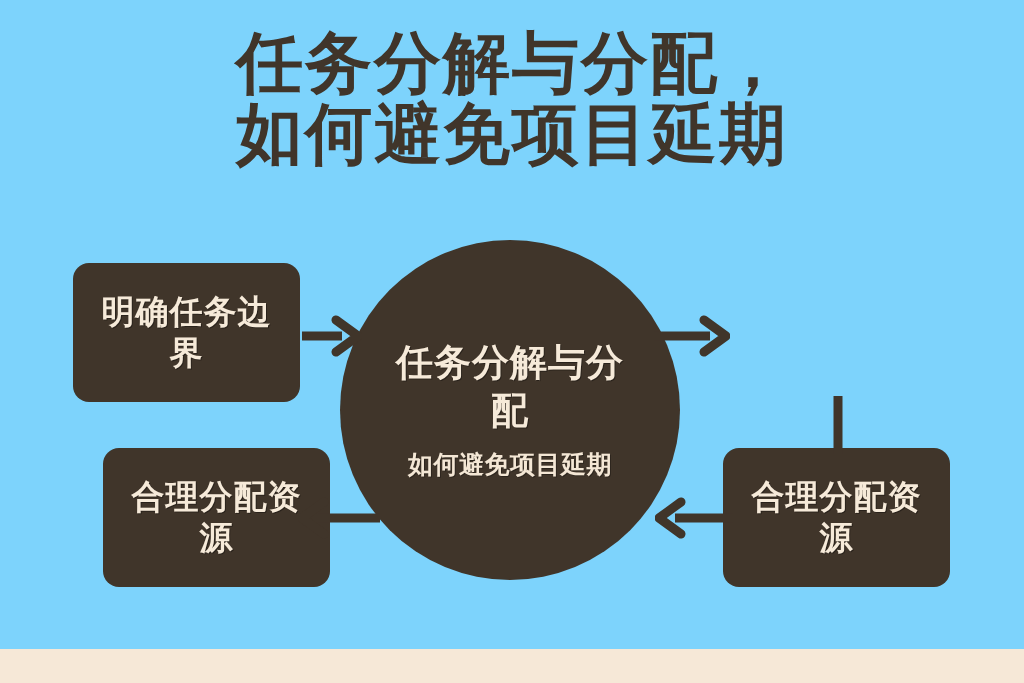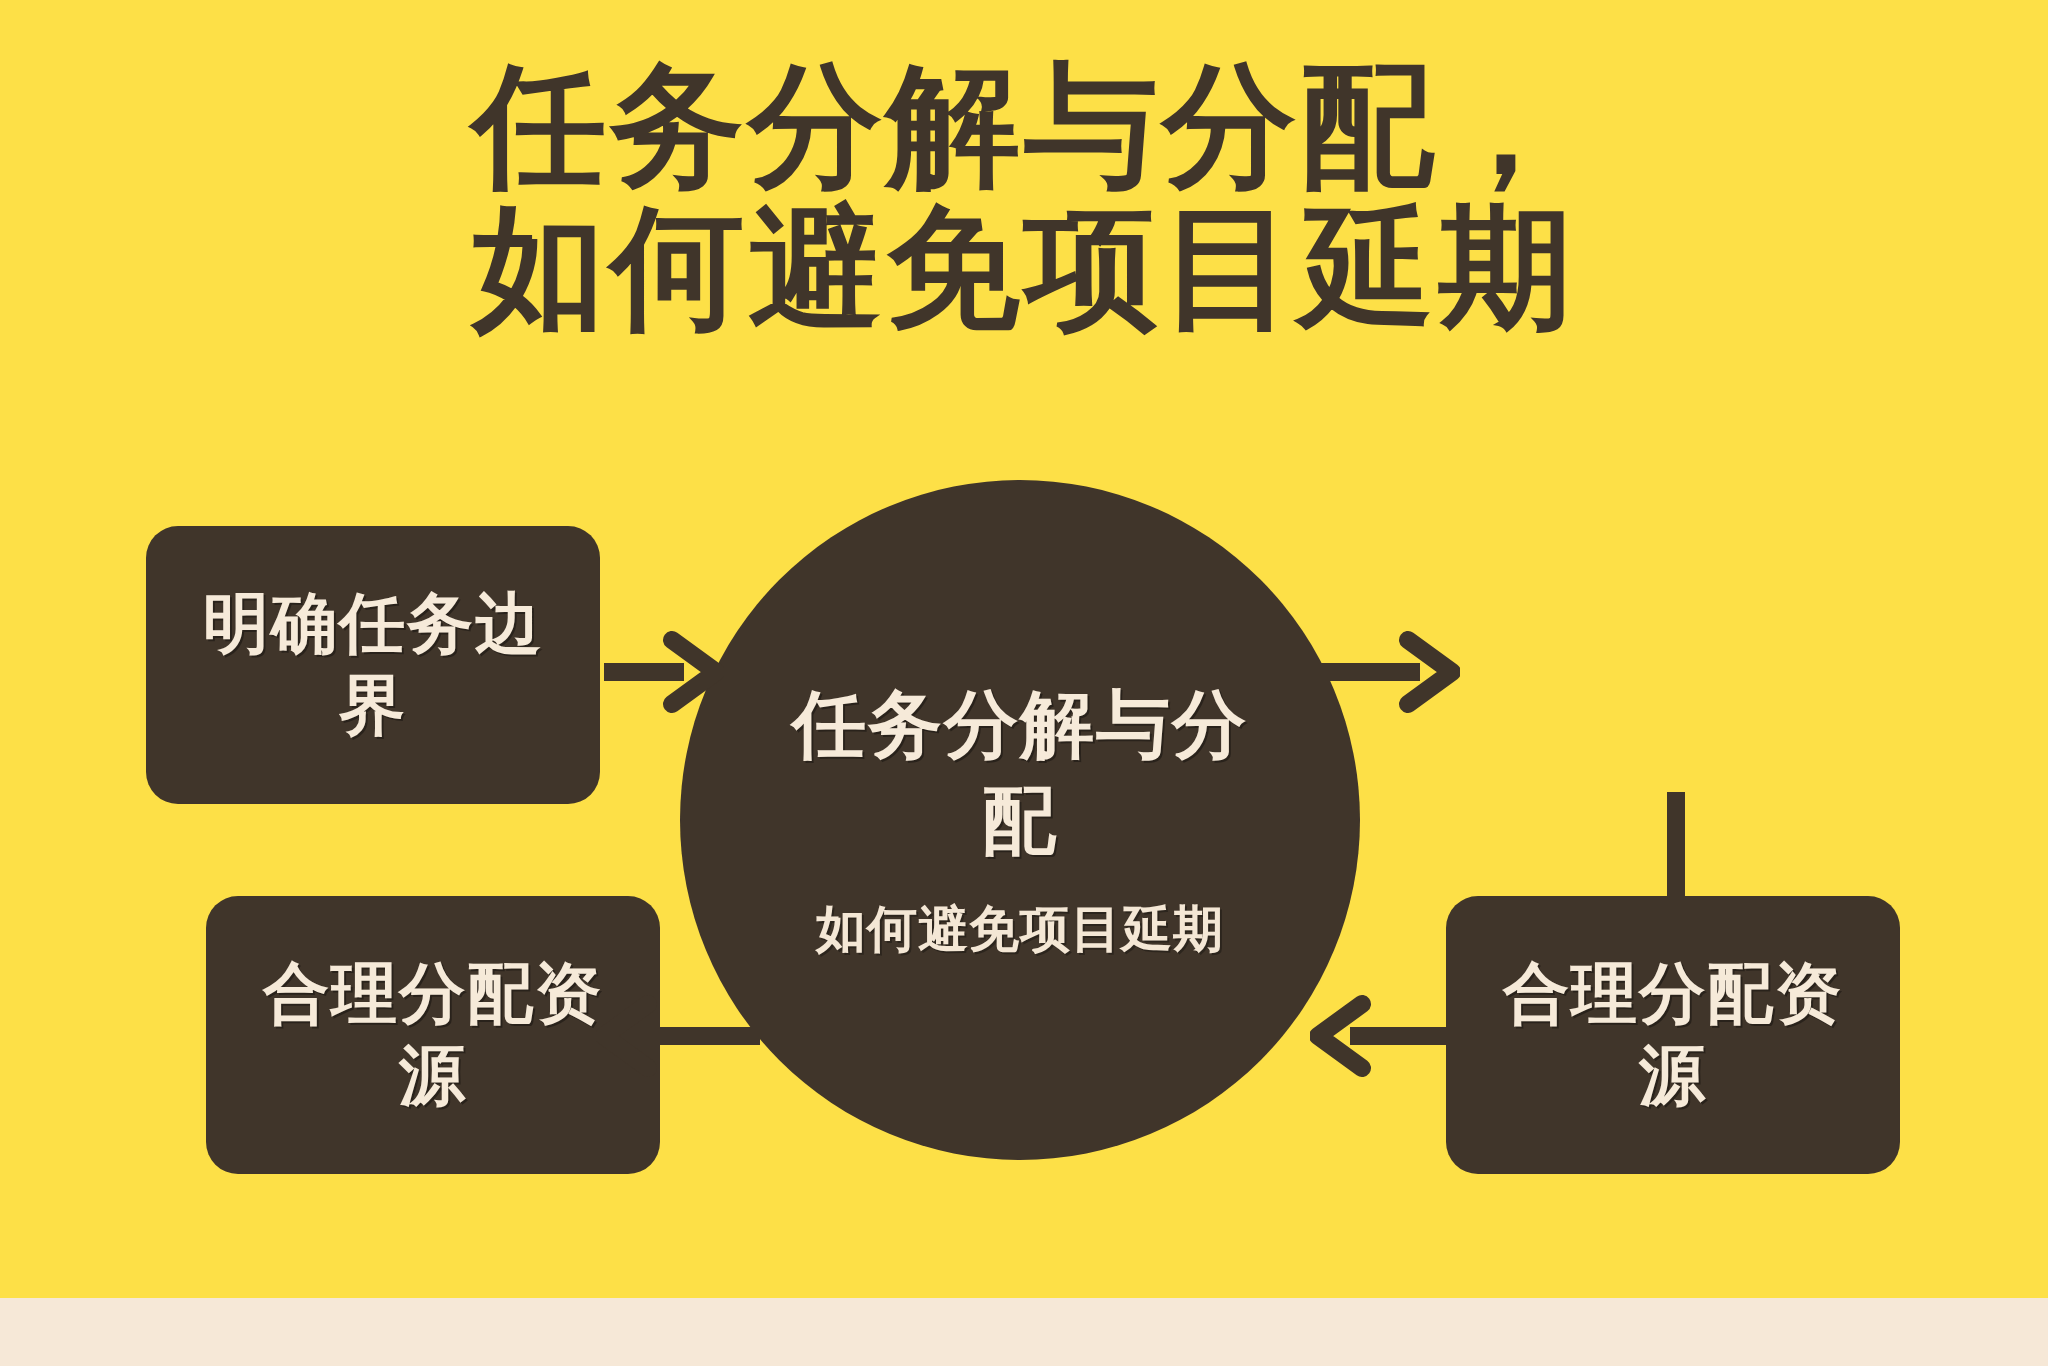--- a/index.html
+++ b/index.html
@@ -10,21 +10,22 @@
     width: 1024px;
     height: 683px;
     background: #f6e8d7;
     font-family: "Liberation Sans", "DejaVu Sans", sans-serif;
     overflow: hidden;
   }
   #stage {
     position: relative;
     width: 1024px;
     height: 649px;
-    background: #fde047;
+    background: #7dd3fc;
+    font-family: Liberation Serif, serif;
   }
 
   
   #title-block {
     position: absolute;
     left: 0;
     top: 28px;
     width: 1024px;
     text-align: center;
     color: #40352a;

